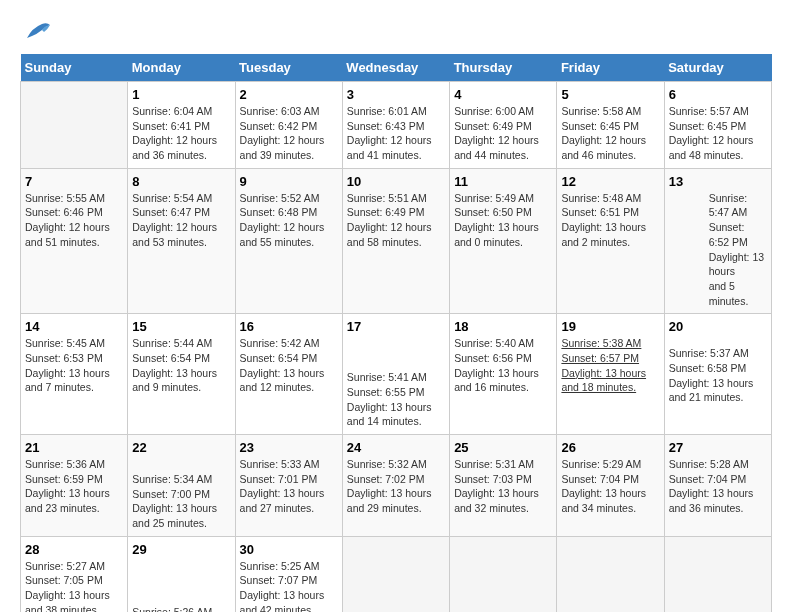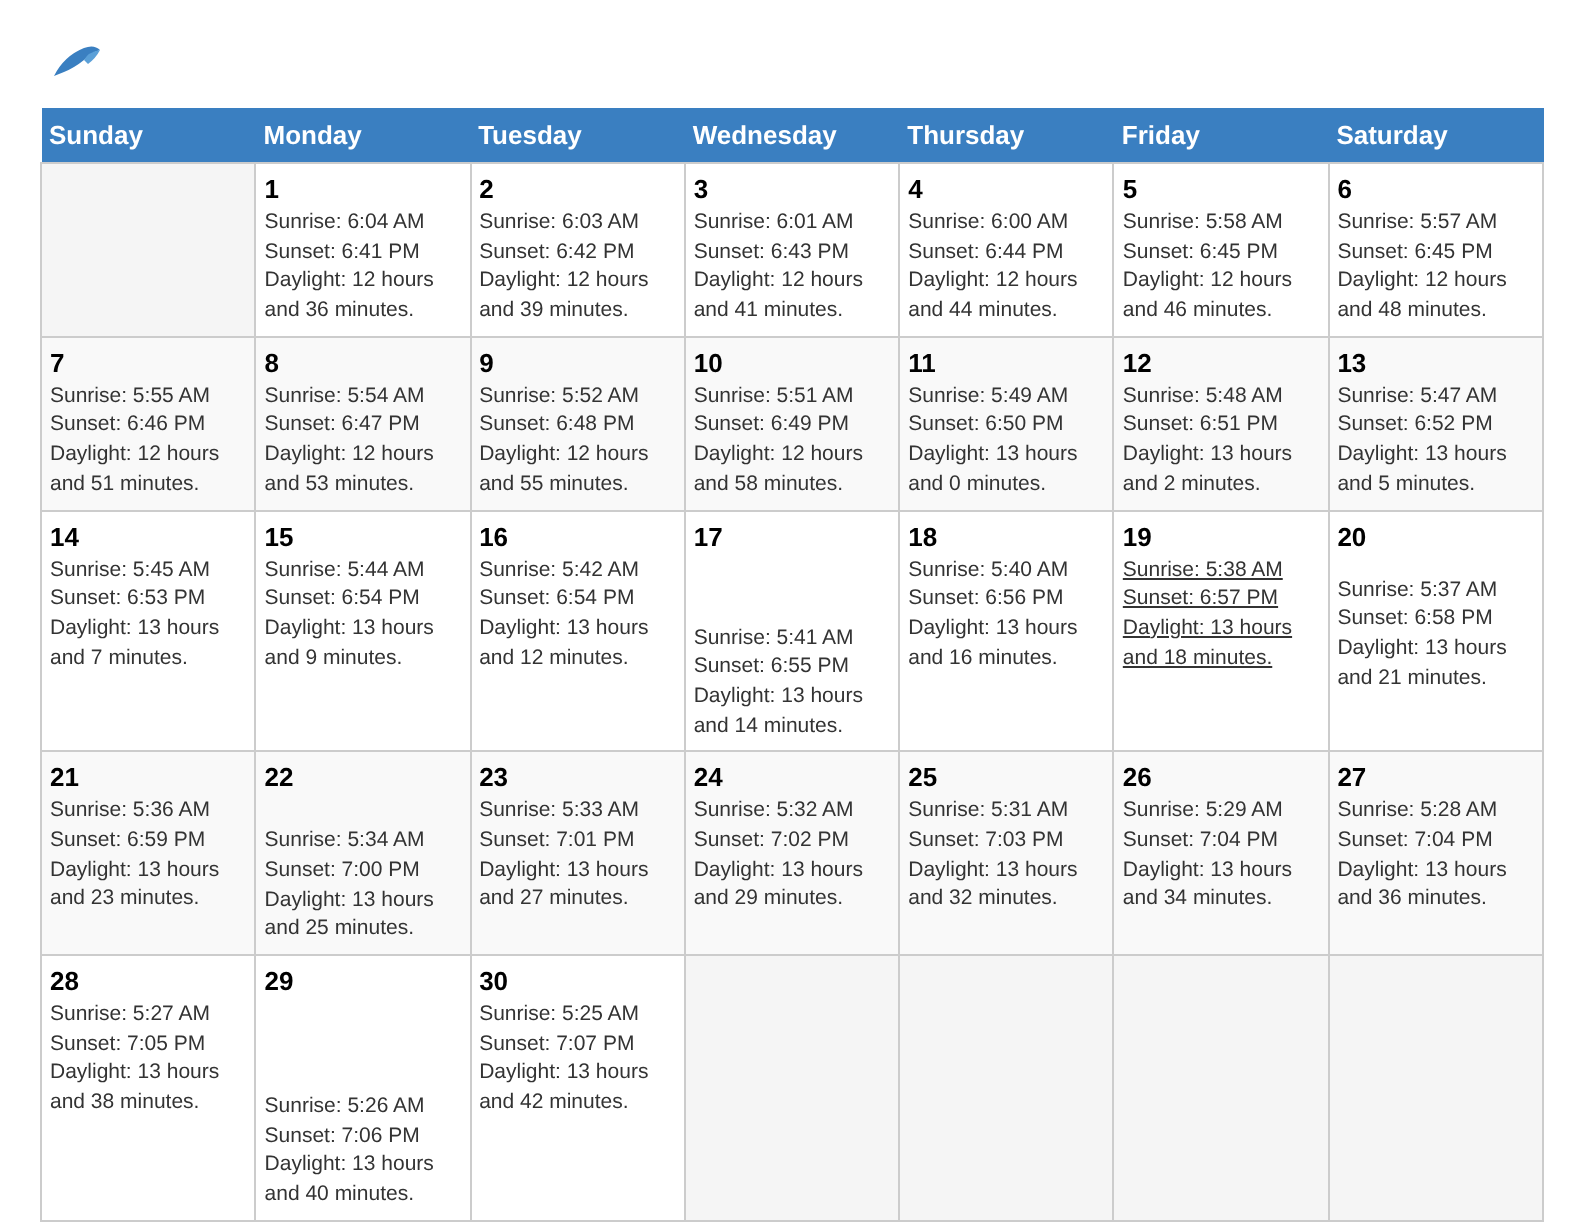--- a/index.html
+++ b/index.html
@@ -143,21 +143,21 @@
         <td>
           <span class="day-num">3</span>
           <div class="day-info" style="white-space: pre-line;">Sunrise: 6:01 AM
 Sunset: 6:43 PM
 Daylight: 12 hours
 and 41 minutes.</div>
         </td>
         <td>
           <span class="day-num">4</span>
           <div class="day-info" style="white-space: pre-line;">Sunrise: 6:00 AM
-Sunset: 6:44 PM
+Sunset: 6:49 PM
 Daylight: 12 hours
 and 44 minutes.</div>
         </td>
         <td>
           <span class="day-num">5</span>
           <div class="day-info" style="white-space: pre-line;">Sunrise: 5:58 AM
 Sunset: 6:45 PM
 Daylight: 12 hours
 and 46 minutes.</div>
         </td>
@@ -207,21 +207,21 @@
         </td>
         <td>
           <span class="day-num">12</span>
           <div class="day-info" style="white-space: pre-line;">Sunrise: 5:48 AM
 Sunset: 6:51 PM
 Daylight: 13 hours
 and 2 minutes.</div>
         </td>
         <td>
           <span class="day-num">13</span>
-          <div class="day-info" style="white-space: pre-line;">Sunrise: 5:47 AM
+          <div class="day-info" style="white-space: pre-line; margin-left: 40px;">Sunrise: 5:47 AM
 Sunset: 6:52 PM
 Daylight: 13 hours
 and 5 minutes.</div>
         </td>
       </tr>
       <tr>
         <td>
           <span class="day-num">14</span>
           <div class="day-info" style="white-space: pre-line;">Sunrise: 5:45 AM
 Sunset: 6:53 PM

